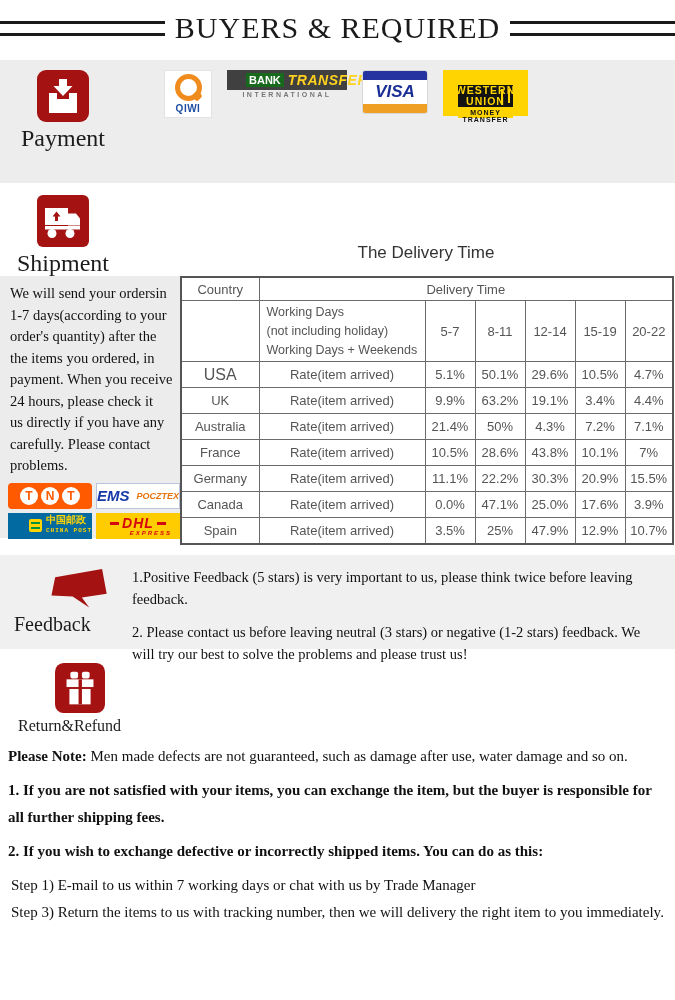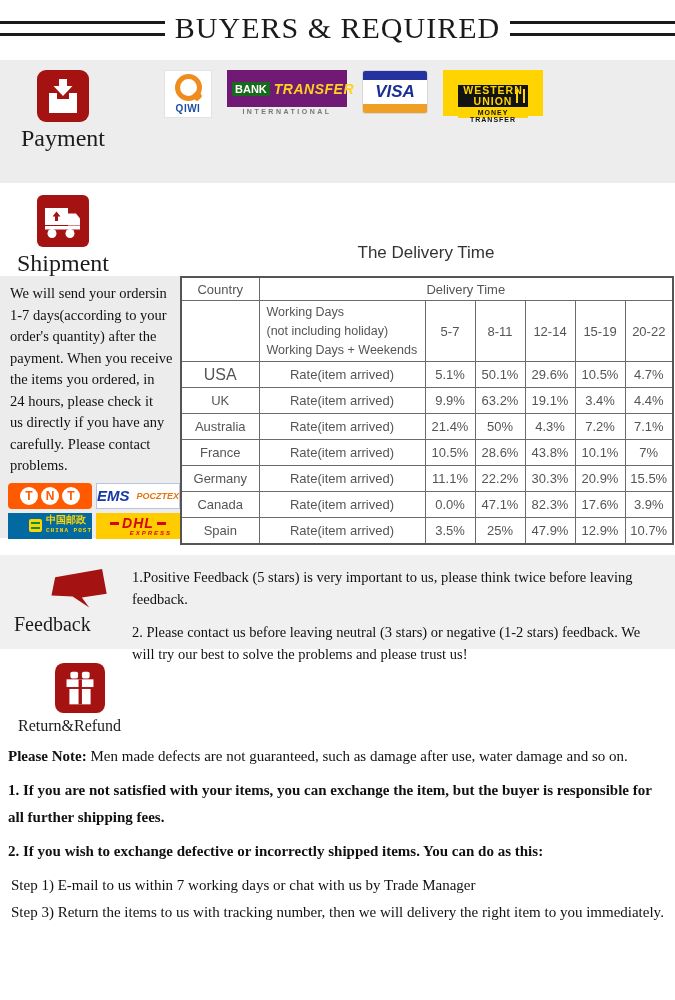--- a/index.html
+++ b/index.html
@@ -21,31 +21,31 @@
   .payment-right{flex:1;padding-right:10px;}
   .payment-right p{margin:2px 0 8px;font-size:15.5px;line-height:26px;}
   .pay-logos{display:flex;align-items:flex-start;gap:15px;margin-left:38px;}
 
   .qiwi{width:46px;height:46px;background:#fff;border:1px solid #e3e3e3;display:flex;flex-direction:column;align-items:center;justify-content:center;}
   .qiwi-q{width:17px;height:17px;border:5px solid #f08c1e;border-radius:50%;position:relative;}
   .qiwi-q::after{content:'';position:absolute;right:-4px;bottom:-4px;width:8px;height:8px;background:#f08c1e;border-radius:2px;transform:rotate(45deg);}
   .qiwi-label{color:#1d4ea1;font-weight:bold;font-size:10px;margin-top:2px;letter-spacing:.5px;}
 
   .bt{width:120px;}
-  .bt-bar{background:#701a75;height:37px;display:flex;align-items:center;gap:4px;padding:0 5px;}
+  .bt-bar{background:#404040;height:20px;display:flex;align-items:center;gap:4px;padding:0 19px;}
   .bt-bank{background:#17691c;color:#fff;font-weight:bold;font-size:11px;padding:1px 3px;}
   .bt-transfer{color:#ffd21e;font-style:italic;font-weight:bold;font-size:14px;letter-spacing:.5px;}
   .bt-sub{text-align:center;font-weight:bold;font-size:7px;letter-spacing:2.5px;color:#777;margin-top:1px;}
 
   .visa{width:64px;height:42px;background:#fff;border:1px solid #d8d8d8;border-radius:3px;display:flex;flex-direction:column;overflow:hidden;justify-content:space-between;}
   .visa-band-top{height:9px;background:#24339f;}
   .visa-word{flex:1;display:flex;align-items:center;justify-content:center;color:#1a2f96;font-style:italic;font-weight:bold;font-size:17px;}
   .visa-band-bottom{height:9px;background:#efa024;}
 
-  .wu{width:100px;height:46px;background:#ffd400;padding:15px;box-sizing:border-box;display:flex;flex-direction:column;}
+  .wu{width:85px;height:46px;background:#ffd400;padding:15px;box-sizing:border-box;display:flex;flex-direction:column;}
   .wu-main{background:#131313;flex:1;position:relative;display:flex;flex-direction:column;align-items:center;justify-content:center;}
   .wu-line{color:#ffd400;font-weight:900;font-size:10.5px;letter-spacing:1px;line-height:11px;}
   .wu-main::after{content:'';position:absolute;right:3px;top:4px;bottom:4px;width:5px;border-left:2px solid #ffd400;border-right:2px solid #ffd400;}
   .wu-sub{background:#ffd400;color:#111;text-align:center;font-weight:bold;font-size:7px;letter-spacing:1px;padding-top:2px;height:11px;box-sizing:border-box;}
 
   
   .shipment{position:relative;height:372px;background:#fff;padding-left:16px;}
   .shipment .section-label{position:absolute;left:0;top:12px;}
   .table-title{position:absolute;left:180px;width:492px;top:60px;text-align:center;font-size:17px;color:#333;}
   .ship-note{position:absolute;left:0;top:93px;width:180px;height:262px;background:#ececec;box-sizing:border-box;padding:7px 2px 0 10px;}
@@ -161,22 +161,22 @@
     </div>
     <div class="heading">Shipment</div>
   </div>
 
   <div class="table-title sans">The Delivery Time</div>
 
   <aside class="ship-note">
     <div class="note-line">We will send your ordersin</div>
     <div class="note-line">1-7 days(according to your</div>
     <div class="note-line">order's quantity) after the</div>
+    <div class="note-line"> the items you ordered, in</div>
     <div class="note-line">payment. When you receive</div>
-    <div class="note-line"> the items you ordered, in</div>
     <div class="note-line">24  hours, please check it</div>
     <div class="note-line">us directly if you have any</div>
     <div class="note-line">carefully. Please  contact</div>
     <div class="note-line">problems.</div>
     <div class="ship-logos sans">
       <div class="tnt">
         <span class="tnt-circle">T</span>
         <span class="tnt-circle">N</span>
         <span class="tnt-circle">T</span>
       </div>
@@ -271,21 +271,21 @@
           <td>22.2%</td>
           <td>30.3%</td>
           <td>20.9%</td>
           <td>15.5%</td>
         </tr>
         <tr>
           <td>Canada</td>
           <td>Rate(item arrived)</td>
           <td>0.0%</td>
           <td>47.1%</td>
-          <td>82.3%</td>
+          <td>25.0%</td>
           <td>17.6%</td>
           <td>3.9%</td>
         </tr>
         <tr>
           <td>Spain</td>
           <td>Rate(item arrived)</td>
           <td>3.5%</td>
           <td>25%</td>
           <td>47.9%</td>
           <td>12.9%</td>

